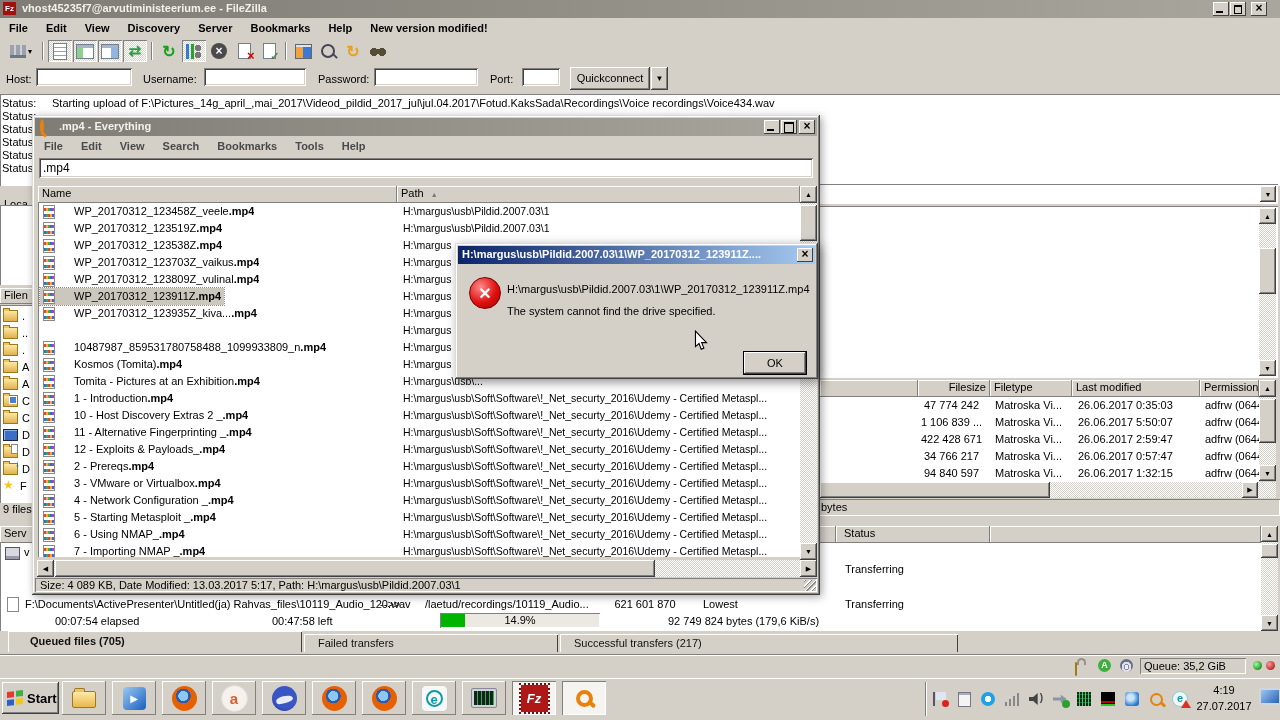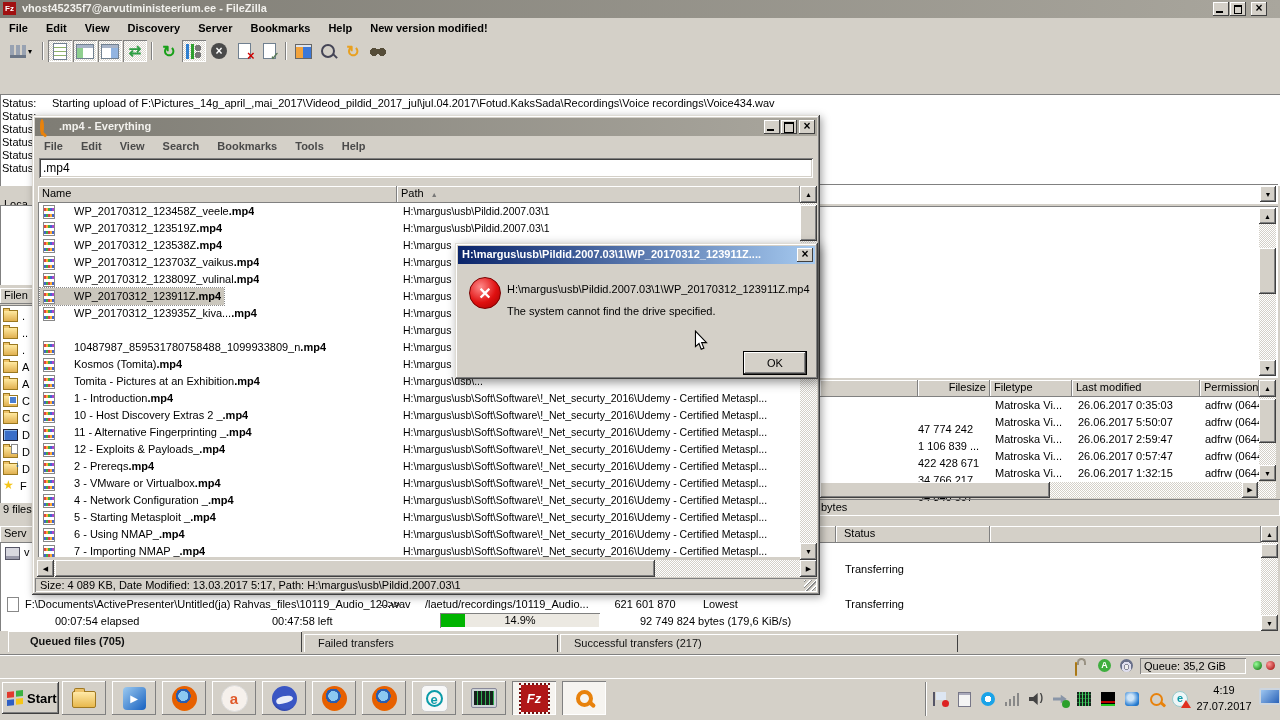--- a/index.html
+++ b/index.html
@@ -62,21 +62,21 @@
   .li-folder,.li-app-folder,.li-doc-folder,.li-download-folder{width:13px;height:10px;background:linear-gradient(#ffe9a0,#e0b050);border:1px solid #9a7820;position:relative;flex:none;}
   .li-folder::before,.li-app-folder::before,.li-doc-folder::before,.li-download-folder::before{content:"";position:absolute;top:-3px;left:-1px;width:5px;height:2px;background:#eec36a;border:1px solid #9a7820;border-bottom:none;}
   .li-app-folder::after{content:"";position:absolute;right:0;top:0;width:6px;height:6px;background:#4a7ed0;border:1px solid #fff;}
   .li-doc-folder::after{content:"";position:absolute;right:-1px;top:-3px;width:5px;height:8px;background:#fff;border:1px solid #888;}
   .li-download-folder::after{content:"↓";position:absolute;right:-3px;top:-6px;color:#1565c0;font-weight:bold;font-size:10px;}
   .li-desktop{width:13px;height:10px;background:#3a6ec8;border:1px solid #223;box-shadow:inset 1px 1px 0 #8ab4e8;flex:none;}
   .li-favorites{width:13px;height:13px;position:relative;flex:none;}
   .li-favorites::before{content:"★";position:absolute;left:0;top:-1px;color:#f5c518;font-size:12px;}
   
   .rrow{display:grid;grid-template-columns:98px 72px 82px 128px 59px;height:17px;line-height:17px;white-space:nowrap;}
-  .rrow .rsz{grid-column:2;text-align:left;padding-right:5px;margin-top:24px;}
+  .rrow .rsz{grid-column:2;text-align:center;padding-right:5px;}
   .rrow .rft{padding-left:5px;}
   .rrow .rlm{padding-left:6px;}
   .rrow .rpm{padding-left:5px;overflow:hidden;}
   
   .qtxt{position:absolute;white-space:nowrap;}
   .q-server{width:13px;height:11px;background:#d8d8e0;border:1px solid #556;box-shadow:inset 0 -3px 0 #99a;}
   .q-file{width:10px;height:13px;background:#fff;border:1px solid #888;}
   
   #fz-tabs{display:flex;align-items:flex-end;gap:2px;padding-left:8px;}
   .fztab{height:18px;line-height:18px;background:#d4d0c8;box-shadow:inset 1px 1px 0 #fff,inset -1px 0 0 #404040,inset 2px 0 0 #d4d0c8;padding-left:14px;white-space:nowrap;color:#111;}
@@ -219,20 +219,32 @@
         <span class="i-find-files"></span>
       </span>
       <span class="tb raisedb">
         <span class="i-sync-browse"></span>
       </span>
       <span class="tb raisedb">
         <span class="i-binoculars"></span>
       </span>
     </div>
 
+  <div class="abs" style="left:0;top:64px;width:1280px;height:30px;">
+    <span class="lbl" style="left:6px;top:5px;">Host:</span>
+    <input class="inp" style="left: 36px; top: 4px; width: 88px; height: 14px;" value="">
+    <span class="lbl" style="left:143px;top:5px;">Username:</span>
+    <input class="inp" style="left: 204px; top: 4px; width: 94px; height: 14px;" value="">
+    <span class="lbl" style="left:318px;top:5px;">Password:</span>
+    <input class="inp" style="left: 374px; top: 4px; width: 96px; height: 14px;" value="">
+    <span class="lbl" style="left:490px;top:5px;">Port:</span>
+    <input class="inp" style="left: 522px; top: 4px; width: 30px; height: 14px;" value="">
+    <span class="abs btn" style="left:570px;top:3px;width:80px;height:23px;line-height:23px;">Quickconnect</span>
+    <span class="abs btn" style="left:651px;top:3px;width:17px;height:23px;line-height:23px;font-size:8px;">▼</span>
+  </div>
 
   <div class="abs sunken2" id="fz-log" style="left:0;top:94px;width:1280px;height:92px;">
     <div class="logline" style="top:3px;">
       <span>Status:</span>
       <span style="position:absolute;left:50px;white-space:nowrap;">Starting upload of F:\Pictures_14g_april_,mai_2017\Videod_pildid_2017_jul\jul.04.2017\Fotud.KaksSada\Recordings\Voice recordings\Voice434.wav</span>
     </div>
   <div class="logline" style="top: 16px;">Status:</div>
       <div class="logline" style="top: 29px;">Status:</div>
       <div class="logline" style="top: 42px;">Status:</div>
       <div class="logline" style="top: 55px;">Status:</div>
@@ -367,21 +379,21 @@
     <span class="qtxt" style="left:425px;top:55px;">/laetud/recordings/10119_Audio...</span>
     <span class="qtxt" style="left:600px;top:55px;width:90px;text-align:center;">621 601 870</span>
     <span class="qtxt" style="left:703px;top:55px;">Lowest</span>
     <span class="qtxt" style="left:845px;top:55px;">Transferring</span>
     <span class="qtxt" style="left:55px;top:72px;">00:07:54 elapsed</span>
     <span class="qtxt" style="left:272px;top:72px;">00:47:58 left</span>
     <span class="abs sunken2" style="left:440px;top:70px;width:160px;height:15px;background:#ece9e2;">
       <span class="abs" style="left: 1px; top: 1px; bottom: 1px; width: 24px; background: rgb(0, 180, 0);"></span>
       <span class="abs" style="left:0;top:0;width:160px;text-align:center;line-height:15px;">14.9%</span>
     </span>
-    <span class="qtxt" style="left:640px;top:72px;">92 749 824 bytes (179,6 KiB/s)</span>
+    <span class="qtxt" style="left:668px;top:72px;">92 749 824 bytes (179,6 KiB/s)</span>
   </div>
   <div class="strack" style="position:absolute;left:1261px;top:526px;width:17px;height:105px;">
     <span class="sbtn" style="left:0;top:0;width:17px;height:16px;">▲</span>
     <span class="sthumb" style="left:0;top:18px;width:17px;height:14px;"></span>
     <span class="sbtn" style="left:0;bottom:0;width:17px;height:16px;">▼</span>
   </div>
 
   <div class="abs" id="fz-tabs" style="left:0;top:631px;width:1280px;height:21px;">
       <div class="fztab active" style="width: 294px; box-sizing: border-box;">Queued files (705)</div>
       <div class="fztab" style="width: 254px; box-sizing: border-box;">Failed transfers</div>

